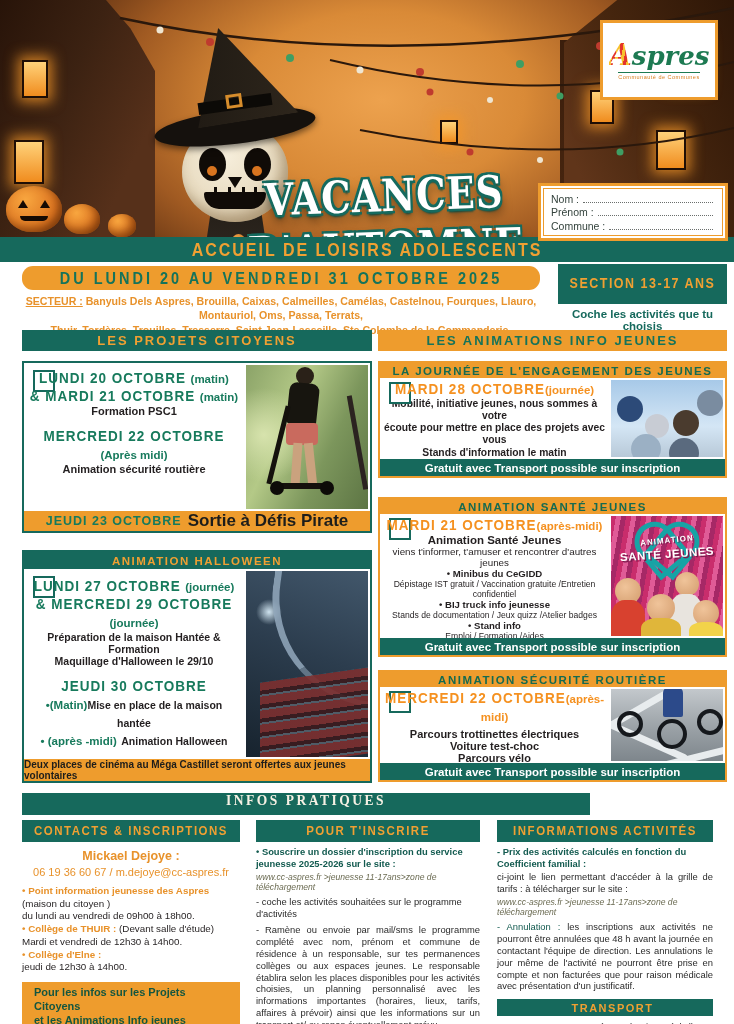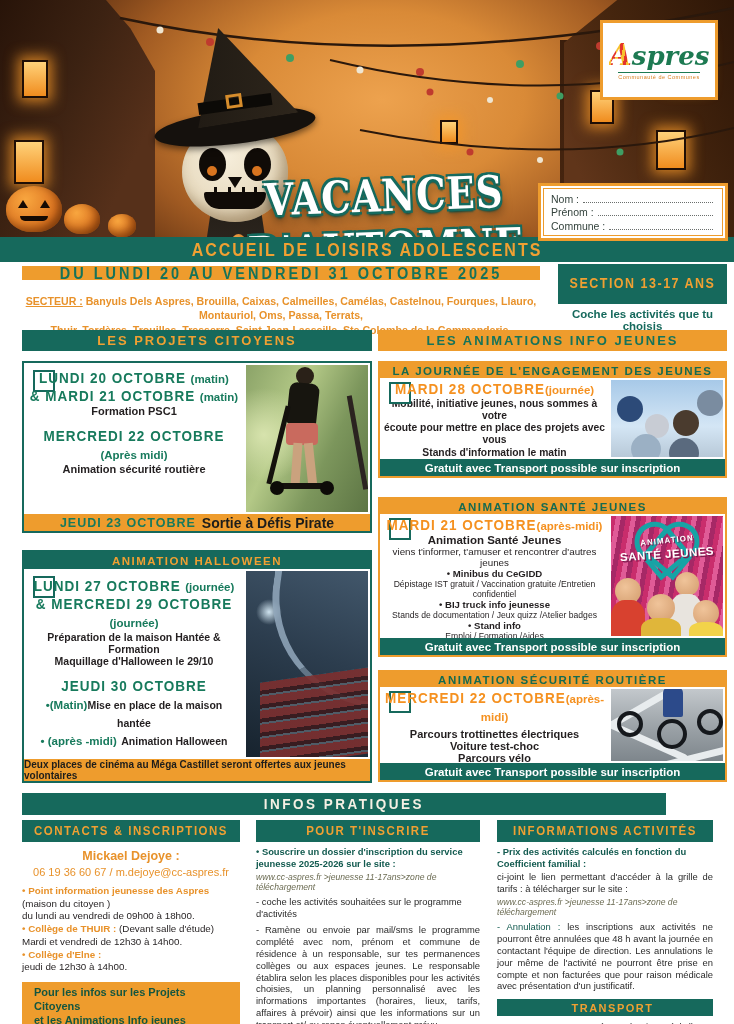--- a/index.html
+++ b/index.html
@@ -66,21 +66,21 @@
   
   .name-box { left:538px; top:183px; width:190px; height:58px; background:#fff; border:3px solid var(--orange); padding:2px; z-index:5; }
   .name-inner { border:1px solid var(--orange); height:100%; padding:3px 7px 2px; display:flex; flex-direction:column; justify-content:space-around; }
   .name-row { display:flex; align-items:flex-end; font-size:10.5px; color:#33423c; font-weight:500; }
   .dotline { flex:1; border-bottom:1.5px dotted #6b6f6d; margin:0 2px 2px 4px; height:10px; }
 
   
   .band { left:0; top:237px; width:734px; height:25px; background:var(--green); display:flex; align-items:center; justify-content:center; }
   .spooky { font-weight:800; letter-spacing:2px; }
   .band-text { color:var(--spooky-orange); font-size:16px; transform:scaleY(1.1); }
-  .date-bar { left:22px; top:266px; width:518px; height:14px; background:var(--orange); display:flex; align-items:center; justify-content:center; }
+  .date-bar { left:22px; top:266px; width:518px; height:24px; background:var(--orange); display:flex; align-items:center; justify-content:center;border-radius:11px; }
   .date-text { color:#15735a; font-size:14.5px; letter-spacing:3px; font-weight:800; transform:scaleY(1.1); }
   .secteur { left:22px; top:294px; width:518px; text-align:center; font-size:10.6px; line-height:1.35; color:var(--orange-text); font-weight:bold; }
   .secteur u { text-decoration:underline; }
   .badge { left:558px; top:264px; width:169px; height:40px; background:var(--green); display:flex; align-items:center; justify-content:center; }
   .badge-text { color:var(--spooky-orange); font-size:12.5px; letter-spacing:1.5px; font-weight:800; transform:scaleY(1.1); }
   .check-note { left:558px; top:308px; width:169px; text-align:center; color:var(--green); font-weight:bold; font-size:11.5px; }
 
   
   .colbar { height:21px; display:flex; align-items:center; justify-content:center; }
   .colbar.greenbg { background:var(--green); }
@@ -136,21 +136,21 @@
   .ph-sante .pt1 { position:absolute; left:0; top:20px; width:100%; text-align:center; color:#fff; font-size:8px; font-weight:800; letter-spacing:1px; transform:rotate(-6deg); text-shadow:1px 1px 0 #7c1b4e; }
   .ph-sante .pt2 { position:absolute; left:0; top:32px; width:100%; text-align:center; color:#fff; font-size:11.5px; font-weight:800; letter-spacing:.5px; transform:rotate(-4deg); text-shadow:1.5px 1.5px 0 #7c1b4e; }
   .ph-sante .f { position:absolute; border-radius:50%; background:radial-gradient(circle at 40% 35%,#f0c49a,#d29b6c); }
   .ph-sante .b { position:absolute; border-radius:40% 40% 0 0; }
   .ph-bikes { background:linear-gradient(#c3c8cc 0%,#9aa1a6 55%,#7e868c 100%); }
   .ph-bikes .lane { position:absolute; background:#e8ecee; height:7px; border-radius:4px; }
   .ph-bikes .wheel { position:absolute; border:4px solid #15181c; border-radius:50%; background:transparent; }
   .ph-bikes .rider { position:absolute; background:#2c4a8a; border-radius:6px 6px 2px 2px; }
 
   
-  .infos-bar { left:22px; top:793px; width:644px; height:22px; background:var(--green); display:flex; align-items:center; justify-content:center; }
+  .infos-bar { left:22px; top:793px; width:568px; height:22px; background:var(--green); display:flex; justify-content:center;font-family:Liberation Serif, serif; }
   .infos-bar .t { color:#f6f1e4; font-size:13.5px; font-weight:800; letter-spacing:2.5px; transform:scaleY(1.1); }
   .bcol { top:820px; }
   .bhead { height:22px; background:var(--green); display:flex; align-items:center; justify-content:center; }
   .bhead .t { color:var(--spooky-orange); font-size:11.5px; font-weight:800; letter-spacing:1.5px; transform:scaleY(1.05); }
   .c-name { text-align:center; font-weight:bold; font-size:12.5px; color:var(--orange-text); margin-top:7px; }
   .c-phone { text-align:center; font-size:11px; color:var(--orange-text); margin-top:3px; }
   .c-list { font-size:9.8px; line-height:1.3; margin-top:7px; color:var(--ink); }
   .c-list .ob { color:var(--orange-text); font-weight:bold; }
   .c-orange { background:var(--orange); margin-top:8px; padding:4px 12px; color:#14563f; font-weight:bold; font-size:11px; line-height:1.25; }
   .small-p { font-size:9.4px; line-height:1.27; text-align:justify; color:#2b2b2b; margin-top:4px; }
@@ -302,21 +302,21 @@
         <div class="leg"></div>
           <div class="leg leg2"></div>
         <div class="stem"></div>
           <div class="deck"></div>
         <div class="wheel" style="left:24px;top:116px;"></div>
           <div class="wheel" style="left:74px;top:116px;"></div>
       </div>
     </div>
     <div class="box-foot foot-orange">
       <span class="gdate" style="font-size:12.5px;">JEUDI 23 OCTOBRE</span>
-      <span style="font-weight:bold;font-size:14px;color:#1d1d1b;">Sortie à Défis Pirate</span>
+      <span style="font-weight:bold;font-size:17px;color:#1d1d1b;">Sortie à Défis Pirate</span>
     </div>
   </div>
 
   <div class="abs box gb" style="left:22px;top:550px;width:350px;height:233px;">
     <div class="box-head">ANIMATION HALLOWEEN</div>
     <div class="box-body">
       <div class="checkbox"></div>
       <div class="btxt" style="padding-top:8px;">
         <div><span class="gdate">LUNDI 27 OCTOBRE</span> <span class="gtime">(journée)</span></div>
         <div><span class="gdate">&amp; MERCREDI 29 OCTOBRE</span> <span class="gtime">(journée)</span></div>

